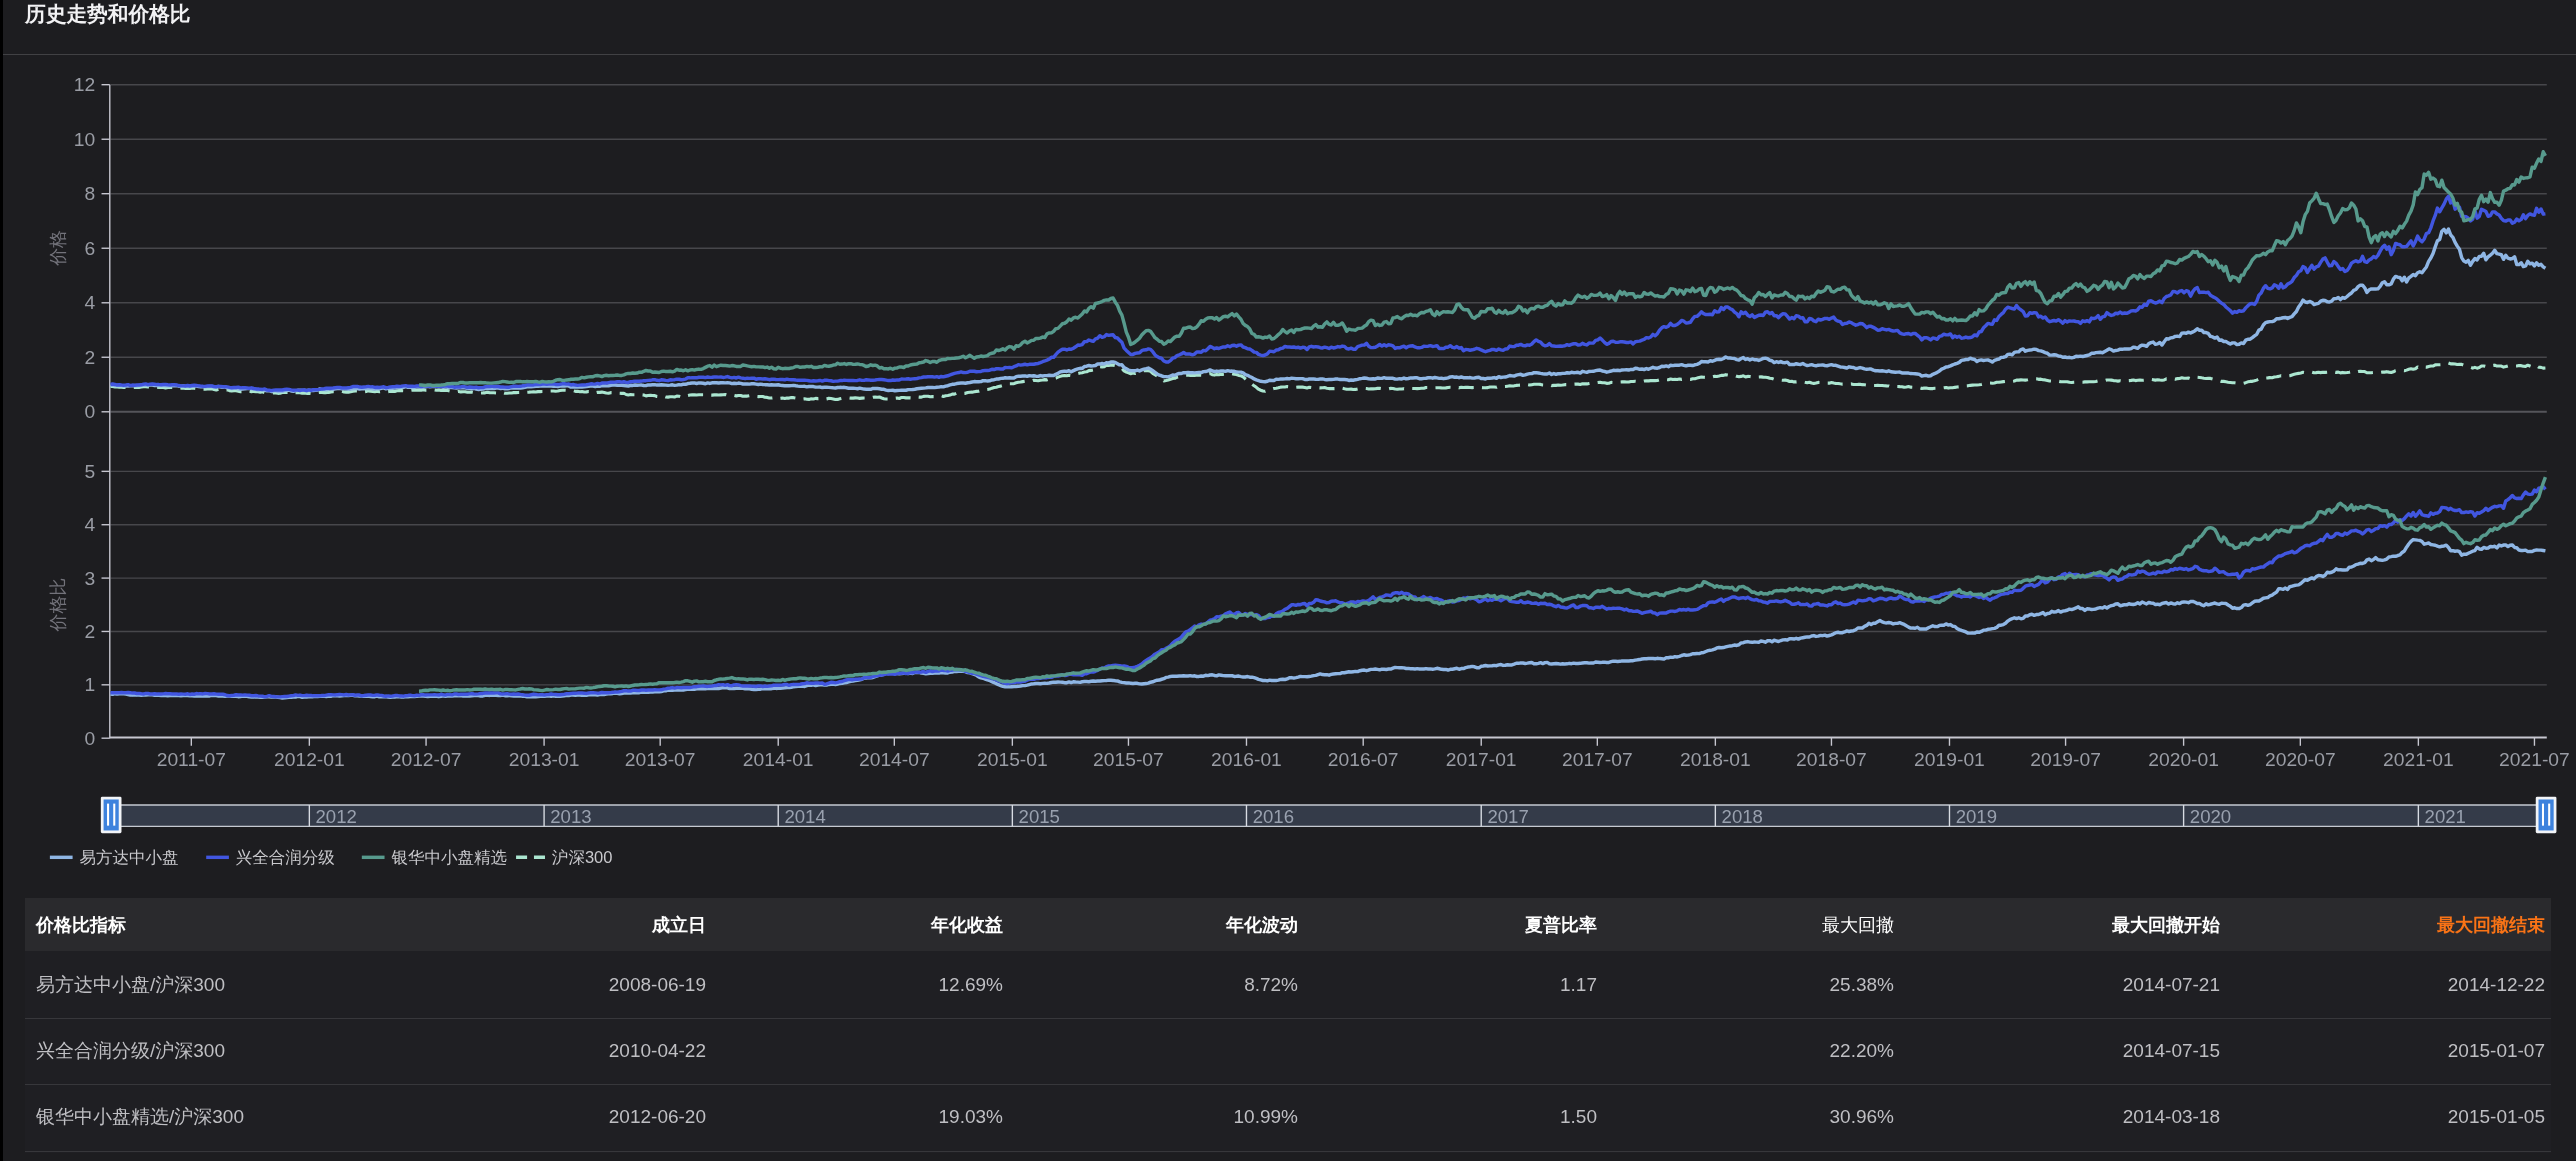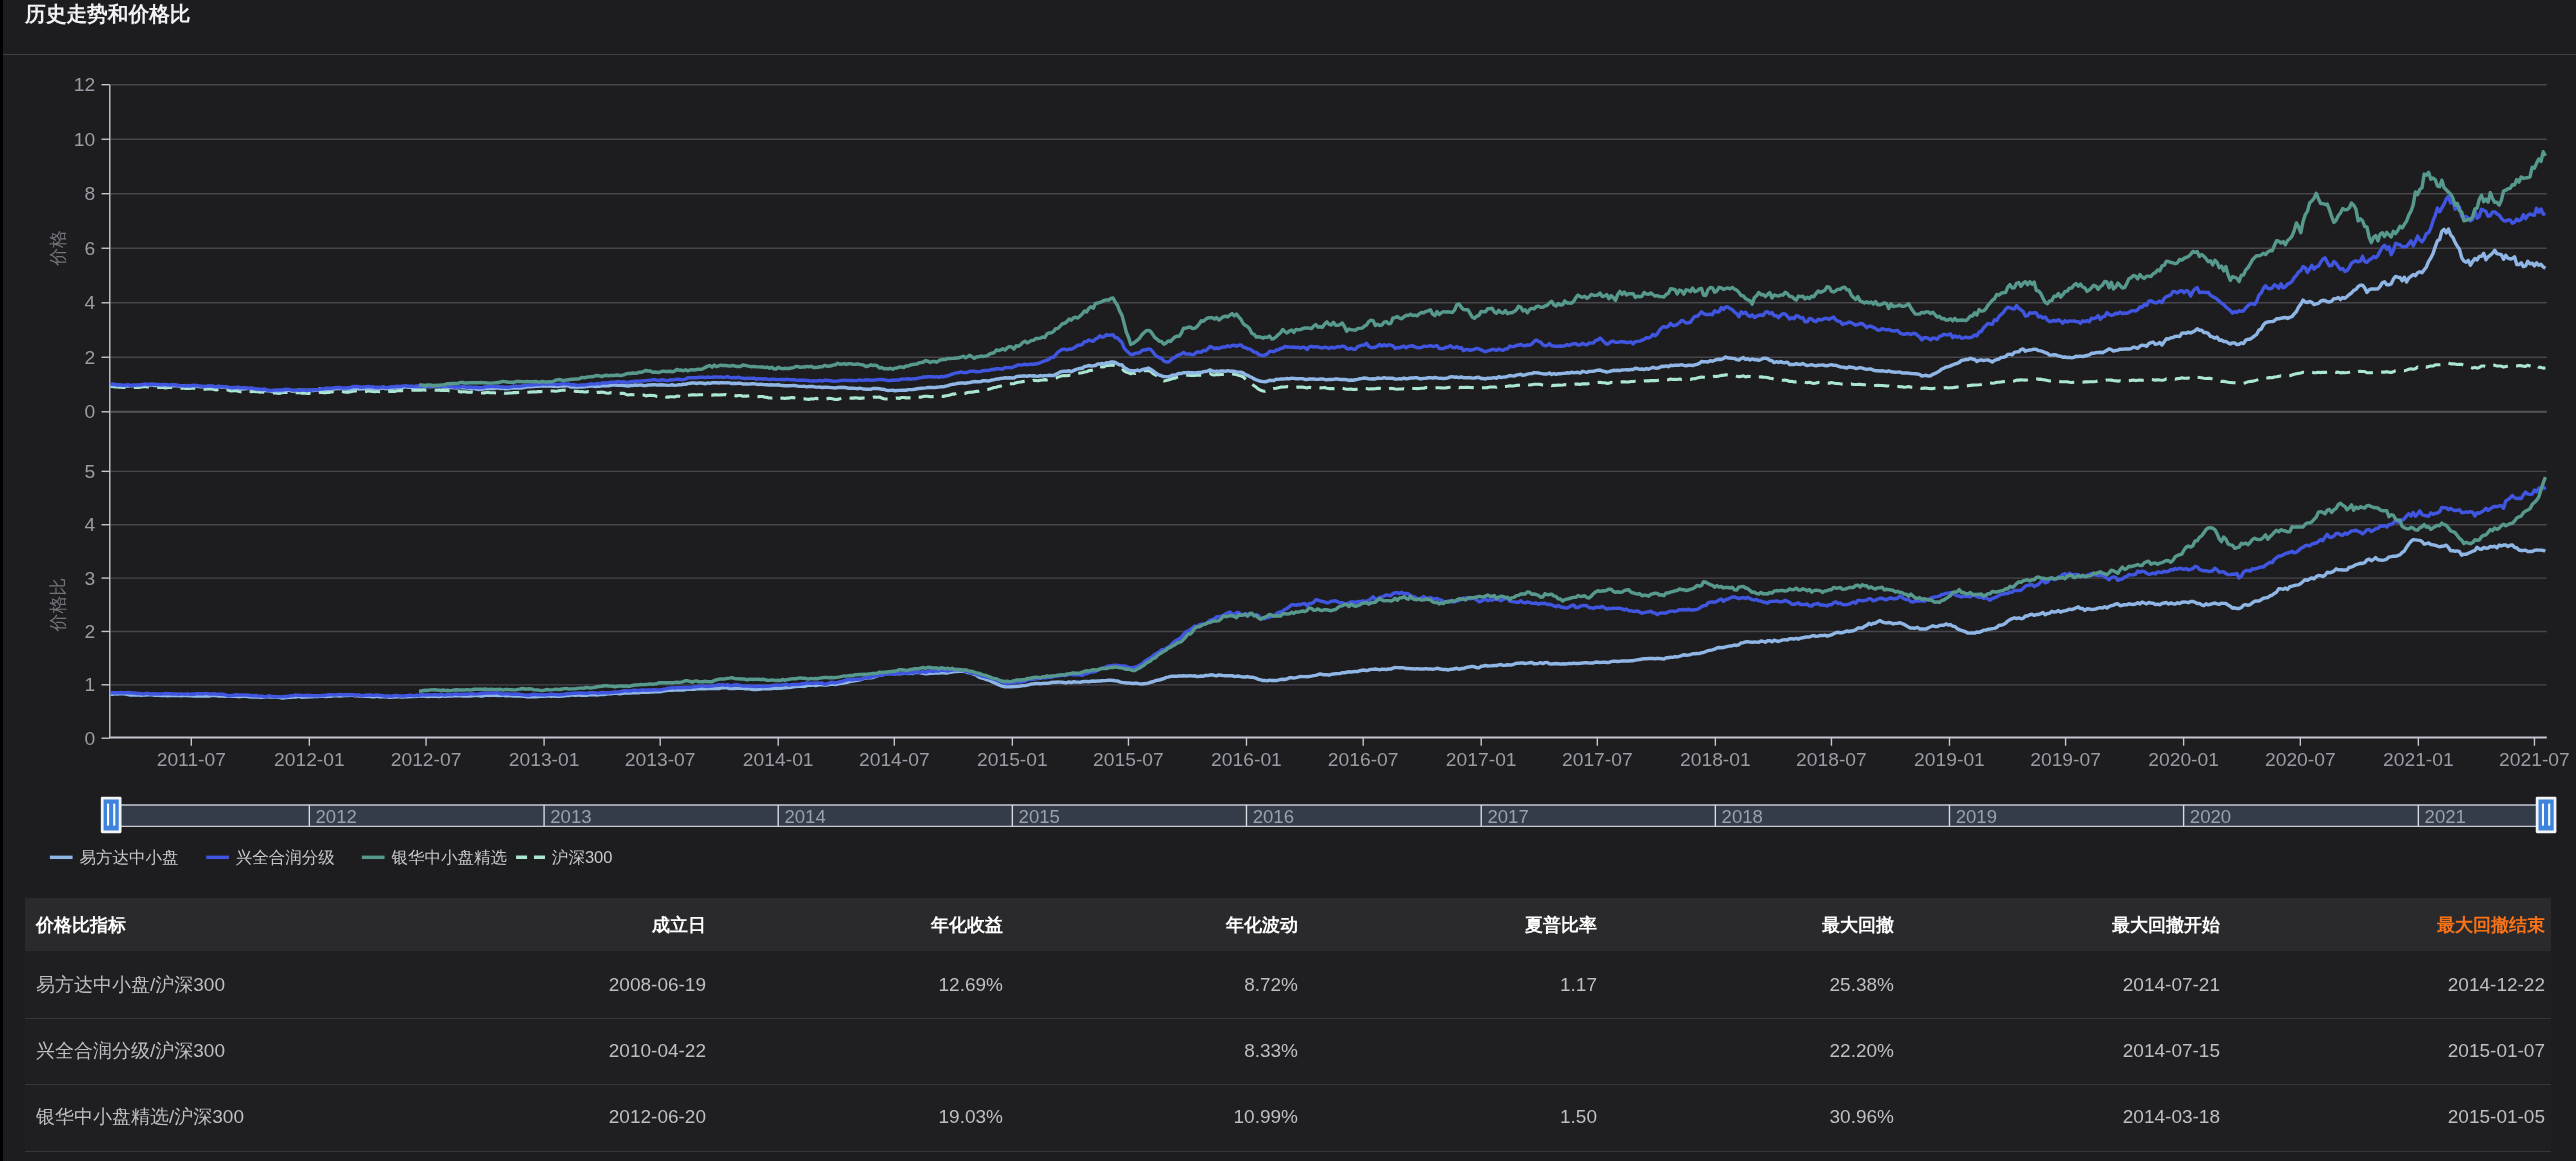--- a/index.html
+++ b/index.html
@@ -139,39 +139,38 @@
 <text x="568" y="1245" fill="#c9c9cd" font-size="24" dominant-baseline="central">银华中小盘精选</text>
 <line x1="749" y1="1245" x2="791" y2="1245" stroke="#abe6d0" stroke-width="5" stroke-dasharray="16 10" stroke-linecap="butt"></line>
 <text x="801" y="1245" fill="#c9c9cd" font-size="24" dominant-baseline="central">沪深300</text>
 </svg>
 <div style="position:absolute;left:25px;top:898px;width:2526px;height:54px;background:#2a2a2d">
 <span style="position:absolute;left:11px;top:0;line-height:54px;font-weight:bold;color:#ffffff;font-size:18px">价格比指标</span>
 <span style="position:absolute;left:0;width:681px;top:0;line-height:54px;text-align:right;font-weight:bold;color:#ffffff;font-size:18px;display:inline-block">成立日</span>
 <span style="position:absolute;left:0;width:978px;top:0;line-height:54px;text-align:right;font-weight:bold;color:#ffffff;font-size:18px;display:inline-block">年化收益</span>
 <span style="position:absolute;left:0;width:1273px;top:0;line-height:54px;text-align:right;font-weight:bold;color:#ffffff;font-size:18px;display:inline-block">年化波动</span>
 <span style="position:absolute;left:0;width:1572px;top:0;line-height:54px;text-align:right;font-weight:bold;color:#ffffff;font-size:18px;display:inline-block">夏普比率</span>
-<span style="position:absolute;left:0;width:1869px;top:0;line-height:54px;text-align:right;font-weight:bold;color:#ffffff;font-size:18px;display:inline-block">最大回撤</span>
+<span style="position:absolute;left:0;width:1869px;top:0;line-height:54px;text-align:right;font-weight:normal;color:#ffffff;font-size:18px;display:inline-block">最大回撤</span>
 <span style="position:absolute;left:0;width:2195px;top:0;line-height:54px;text-align:right;font-weight:bold;color:#ffffff;font-size:18px;display:inline-block">最大回撤开始</span>
 <span style="position:absolute;left:0;width:2520px;top:0;line-height:54px;text-align:right;font-weight:bold;color:#f97316;font-size:18px;display:inline-block">最大回撤结束</span>
 </div>
 <div style="position:absolute;left:25px;top:951px;width:2526px;height:202px;background:#1f1f23"></div>
 <div style="position:absolute;left:25px;top:952px;width:2526px;height:66px;color:#bfbfc3;font-size:19px">
 <span style="position:absolute;left:11px;top:0;line-height:66px">易方达中小盘/沪深300</span>
 <span style="position:absolute;left:0;width:681px;top:0;line-height:66px;text-align:right;display:inline-block">2008-06-19</span>
 <span style="position:absolute;left:0;width:978px;top:0;line-height:66px;text-align:right;display:inline-block">12.69%</span>
 <span style="position:absolute;left:0;width:1273px;top:0;line-height:66px;text-align:right;display:inline-block">8.72%</span>
 <span style="position:absolute;left:0;width:1572px;top:0;line-height:66px;text-align:right;display:inline-block">1.17</span>
 <span style="position:absolute;left:0;width:1869px;top:0;line-height:66px;text-align:right;display:inline-block">25.38%</span>
 <span style="position:absolute;left:0;width:2195px;top:0;line-height:66px;text-align:right;display:inline-block">2014-07-21</span>
 <span style="position:absolute;left:0;width:2520px;top:0;line-height:66px;text-align:right;display:inline-block">2014-12-22</span>
 </div>
 <div style="position:absolute;left:25px;top:1018px;width:2526px;height:66px;color:#bfbfc3;font-size:19px">
 <span style="position:absolute;left:11px;top:0;line-height:66px">兴全合润分级/沪深300</span>
 <span style="position:absolute;left:0;width:681px;top:0;line-height:66px;text-align:right;display:inline-block">2010-04-22</span>
-<span style="position:absolute;left:0;width:1273px;top:0;line-height:66px;text-align:right;display:inline-block">8.33%</span>
 <span style="position:absolute;left:0;width:1869px;top:0;line-height:66px;text-align:right;display:inline-block">22.20%</span>
 <span style="position:absolute;left:0;width:2195px;top:0;line-height:66px;text-align:right;display:inline-block">2014-07-15</span>
 <span style="position:absolute;left:0;width:2520px;top:0;line-height:66px;text-align:right;display:inline-block">2015-01-07</span>
 </div>
 <div style="position:absolute;left:25px;top:1084px;width:2526px;height:66px;color:#bfbfc3;font-size:19px">
 <span style="position:absolute;left:11px;top:0;line-height:66px">银华中小盘精选/沪深300</span>
 <span style="position:absolute;left:0;width:681px;top:0;line-height:66px;text-align:right;display:inline-block">2012-06-20</span>
 <span style="position:absolute;left:0;width:978px;top:0;line-height:66px;text-align:right;display:inline-block">19.03%</span>
 <span style="position:absolute;left:0;width:1273px;top:0;line-height:66px;text-align:right;display:inline-block">10.99%</span>
 <span style="position:absolute;left:0;width:1572px;top:0;line-height:66px;text-align:right;display:inline-block">1.50</span>

